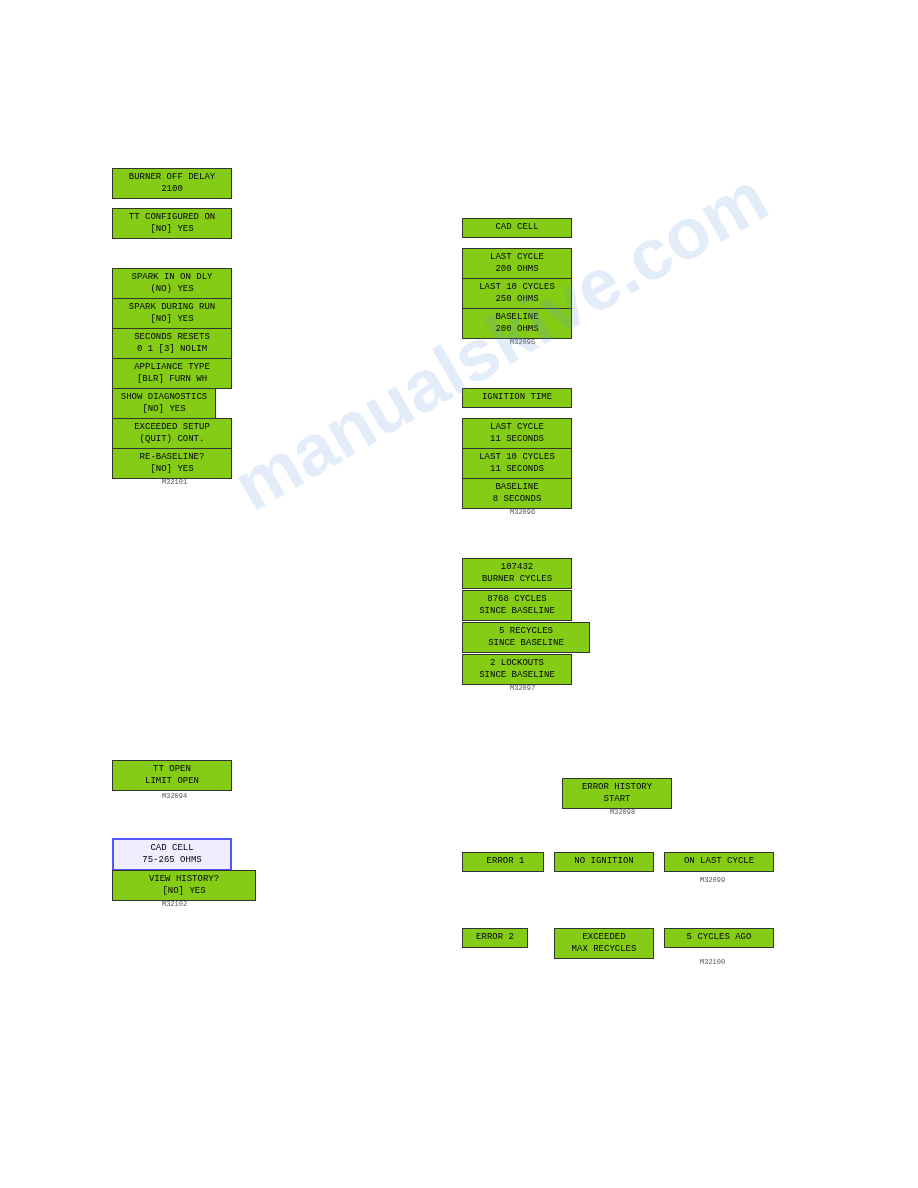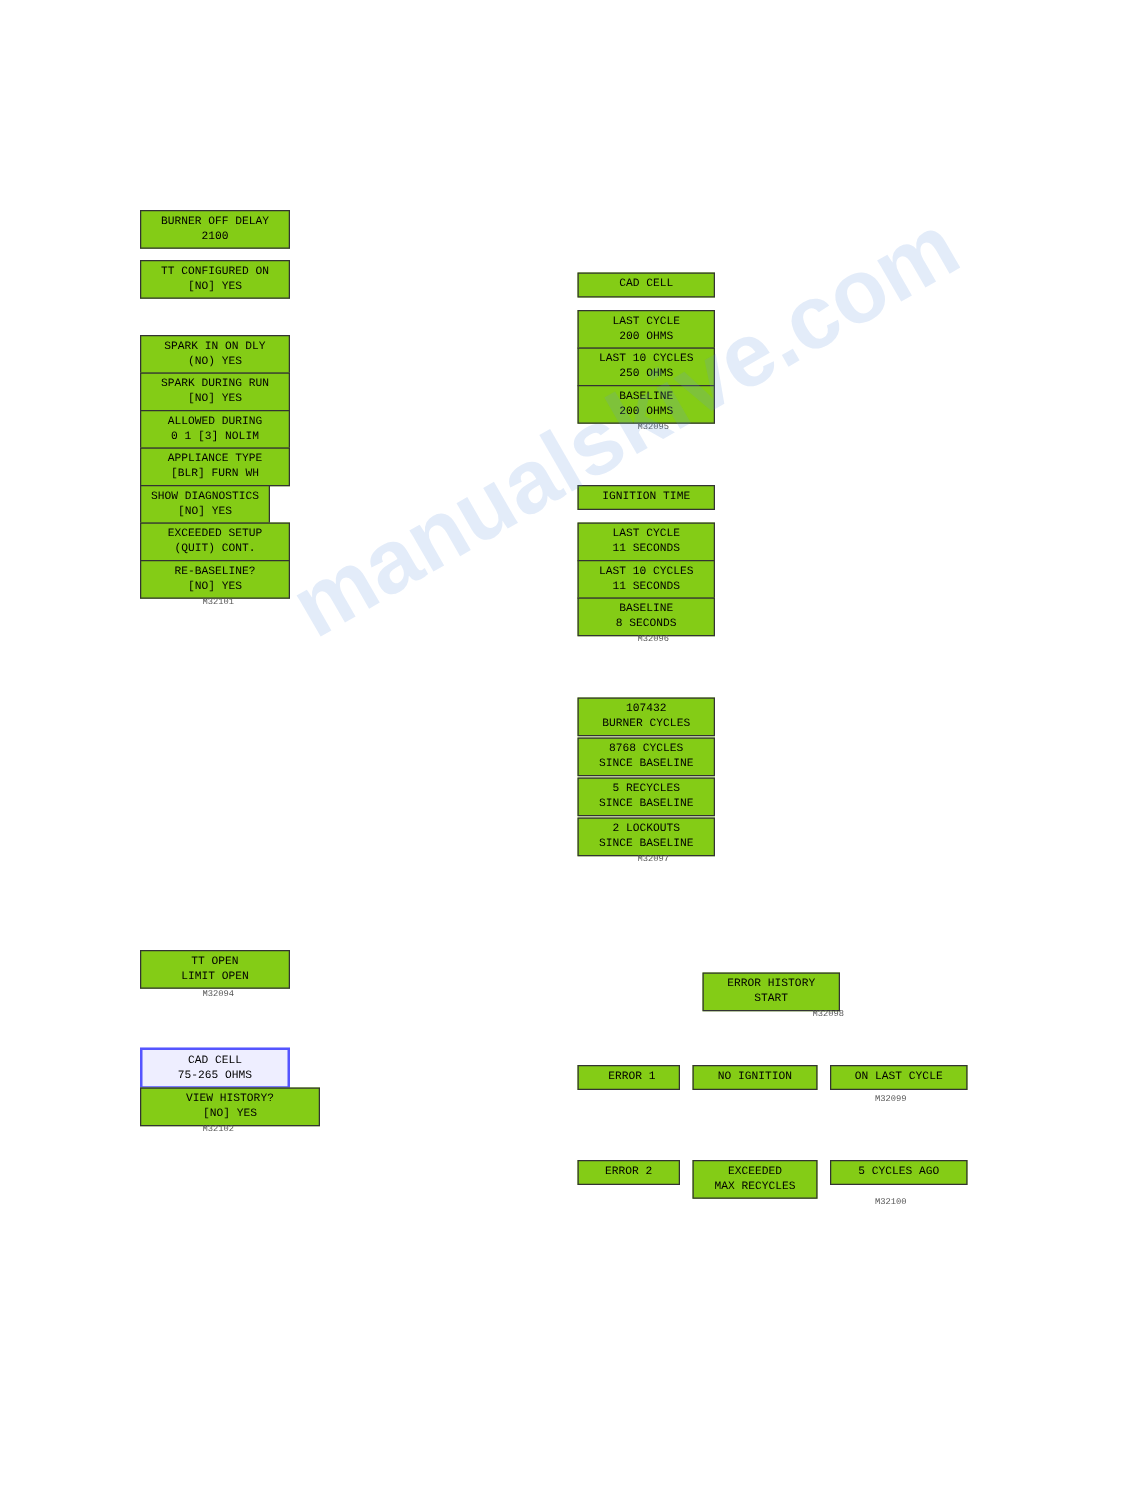--- a/index.html
+++ b/index.html
@@ -68,21 +68,21 @@
   <span>SPARK IN ON DLY</span><br>
   <span>(NO) YES</span>
 </div>
 
 <div class="diagram-box" style="top:298px;left:112px;width:120px;">
   <span>SPARK DURING RUN</span><br>
   <span>[NO] YES</span>
 </div>
 
 <div class="diagram-box" style="top:328px;left:112px;width:120px;">
-  <span>ALLOWED DURING</span><br>
+  <span>SECONDS RESETS</span><br>
   <span>0 1 [3] NOLIM</span>
 </div>
 
 <div class="diagram-box" style="top:358px;left:112px;width:120px;">
   <span>APPLIANCE TYPE</span><br>
   <span>[BLR] FURN WH</span>
 </div>
 
 <div class="diagram-box" style="top:388px;left:112px;width:104px;">
   <span>SHOW DIAGNOSTICS</span><br>
@@ -146,21 +146,21 @@
 <div class="diagram-box" style="top:558px;left:462px;width:110px;">
   <span>107432</span><br>
   <span>BURNER CYCLES</span>
 </div>
 
 <div class="diagram-box" style="top:590px;left:462px;width:110px;">
   <span>8768 CYCLES</span><br>
   <span>SINCE BASELINE</span>
 </div>
 
-<div class="diagram-box" style="top:622px;left:462px;width:110px;">
+<div class="diagram-box" style="top:622px;left:462px;width:128px;">
   <span>5 RECYCLES</span><br>
   <span>SINCE BASELINE</span>
 </div>
 
 <div class="diagram-box" style="top:654px;left:462px;width:110px;">
   <span>2 LOCKOUTS</span><br>
   <span>SINCE BASELINE</span>
 </div>
 
 <span class="figure-num" style="top:684px;left:510px;">M32097</span>
@@ -182,37 +182,37 @@
   <span>[NO] YES</span>
 </div>
 
 <span class="figure-num" style="top:900px;left:162px;">M32102</span>
 
 <div class="diagram-box" style="top:778px;left:562px;width:110px;">
   <span>ERROR HISTORY</span><br>
   <span>START</span>
 </div>
 
-<span class="figure-num" style="top:808px;left:610px;margin-left:40px;">M32098</span>
+<span class="figure-num" style="top:808px;left:610px;">M32098</span>
 
 <div class="diagram-box" style="top:852px;left:462px;width:82px;padding-left:10px;">
   <span>ERROR 1</span>
 </div>
 
 <div class="diagram-box" style="top:852px;left:554px;width:100px;">
   <span>NO IGNITION</span>
 </div>
 
 <div class="diagram-box" style="top:852px;left:664px;width:110px;">
   <span>ON LAST CYCLE</span>
 </div>
 
 <span class="figure-num" style="top:876px;left:700px;">M32099</span>
 
-<div class="diagram-box" style="top:928px;left:462px;width:82px;">
+<div class="diagram-box" style="top:928px;left:462px;width:66px;">
   <span>ERROR 2</span>
 </div>
 
 <div class="diagram-box" style="top:928px;left:554px;width:100px;">
   <span>EXCEEDED</span><br>
   <span>MAX RECYCLES</span>
 </div>
 
 <div class="diagram-box" style="top:928px;left:664px;width:110px;">
   <span>5 CYCLES AGO</span>

